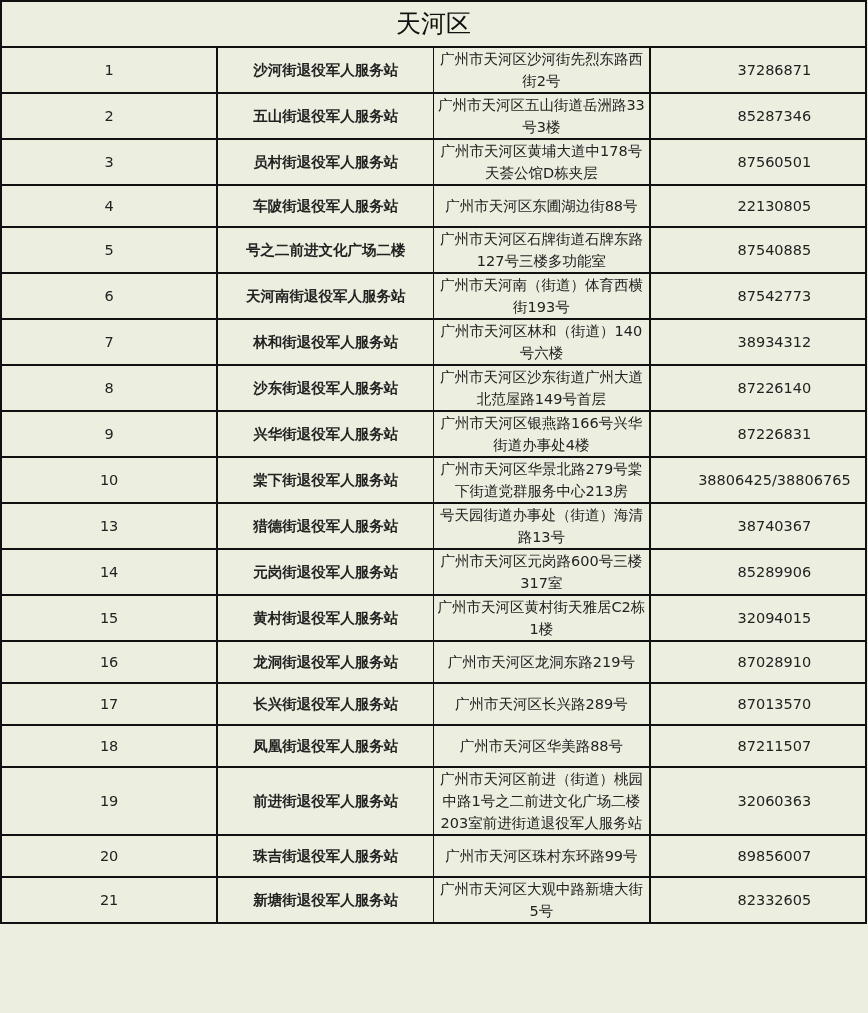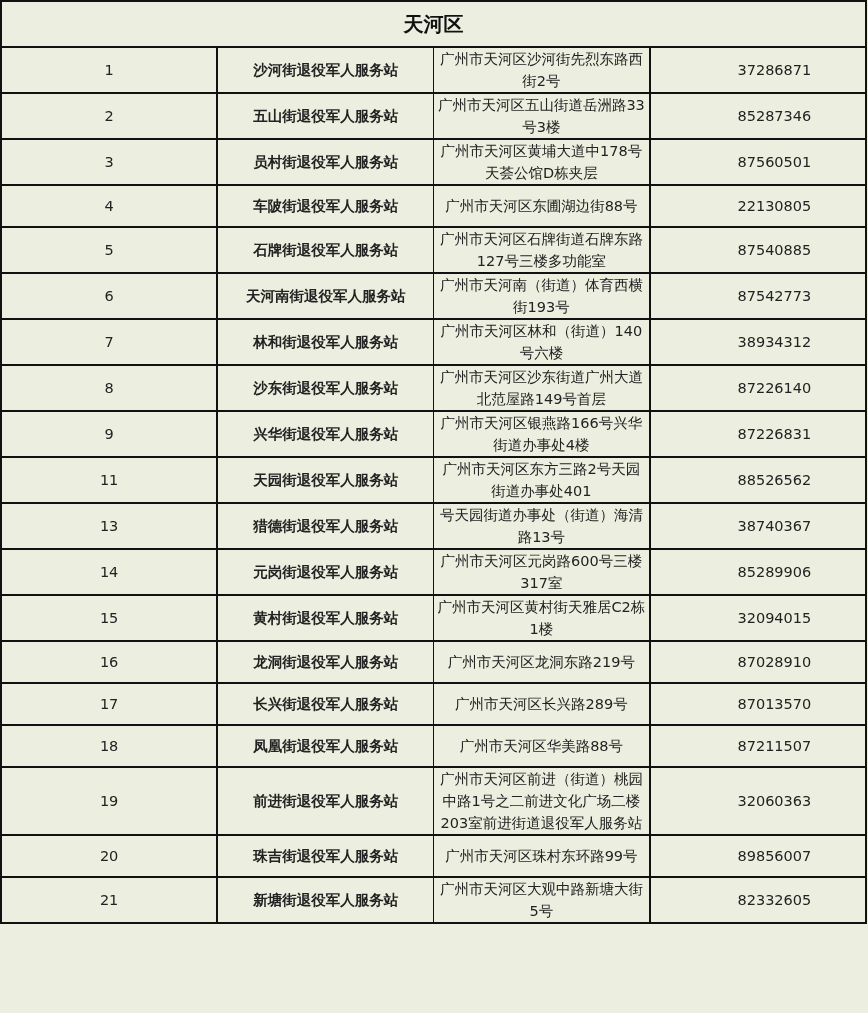--- a/index.html
+++ b/index.html
@@ -18,22 +18,22 @@
     color: #222;
     padding: 0 3px;
     font-size: 14.5px;
     line-height: 22px;
     height: 42px;
     box-sizing: border-box;
   }
   table.grid td.addr, table.grid td.name { border-left-width: 1px; border-right-width: 1px; }
   table.grid th.title {
     height: 46px;
-    font-size: 20px;
-    font-weight: bold;
+    font-size: 25px;
+    font-weight: normal;
     color: #111;
   }
   table.grid td.idx { width: 72px; }
   table.grid td.name { width: 281px; font-weight: bold; }
   table.grid td.addr { width: 332px; }
   table.grid td.phone { width: 182px; padding-left: 36px; }
 </style>
 </head>
 <body>
 
@@ -63,21 +63,21 @@
         <td class="phone">87560501</td>
       </tr>
       <tr>
         <td class="idx">4</td>
         <td class="name">车陂街退役军人服务站</td>
         <td class="addr">广州市天河区东圃湖边街88号</td>
         <td class="phone">22130805</td>
       </tr>
       <tr>
         <td class="idx">5</td>
-        <td class="name">石牌街退役军人服务站</td>
+        <td class="name">号之二前进文化广场二楼</td>
         <td class="addr">广州市天河区石牌街道石牌东路127号三楼多功能室</td>
         <td class="phone">87540885</td>
       </tr>
       <tr>
         <td class="idx">6</td>
         <td class="name">天河南街退役军人服务站</td>
         <td class="addr">广州市天河南（街道）体育西横街193号</td>
         <td class="phone">87542773</td>
       </tr>
       <tr>
@@ -92,24 +92,24 @@
         <td class="addr">广州市天河区沙东街道广州大道北范屋路149号首层</td>
         <td class="phone">87226140</td>
       </tr>
       <tr>
         <td class="idx">9</td>
         <td class="name">兴华街退役军人服务站</td>
         <td class="addr">广州市天河区银燕路166号兴华街道办事处4楼</td>
         <td class="phone">87226831</td>
       </tr>
       <tr>
-        <td class="idx">11</td>
-        <td class="name">天园街退役军人服务站</td>
-        <td class="addr">广州市天河区东方三路2号天园街道办事处401</td>
-        <td class="phone">88526562</td>
+        <td class="idx">10</td>
+        <td class="name">棠下街退役军人服务站</td>
+        <td class="addr">广州市天河区华景北路279号棠下街道党群服务中心213房</td>
+        <td class="phone">38806425/38806765</td>
       </tr>
       <tr>
         <td class="idx">13</td>
         <td class="name">猎德街退役军人服务站</td>
         <td class="addr">号天园街道办事处（街道）海清路13号</td>
         <td class="phone">38740367</td>
       </tr>
       <tr>
         <td class="idx">14</td>
         <td class="name">元岗街退役军人服务站</td>

